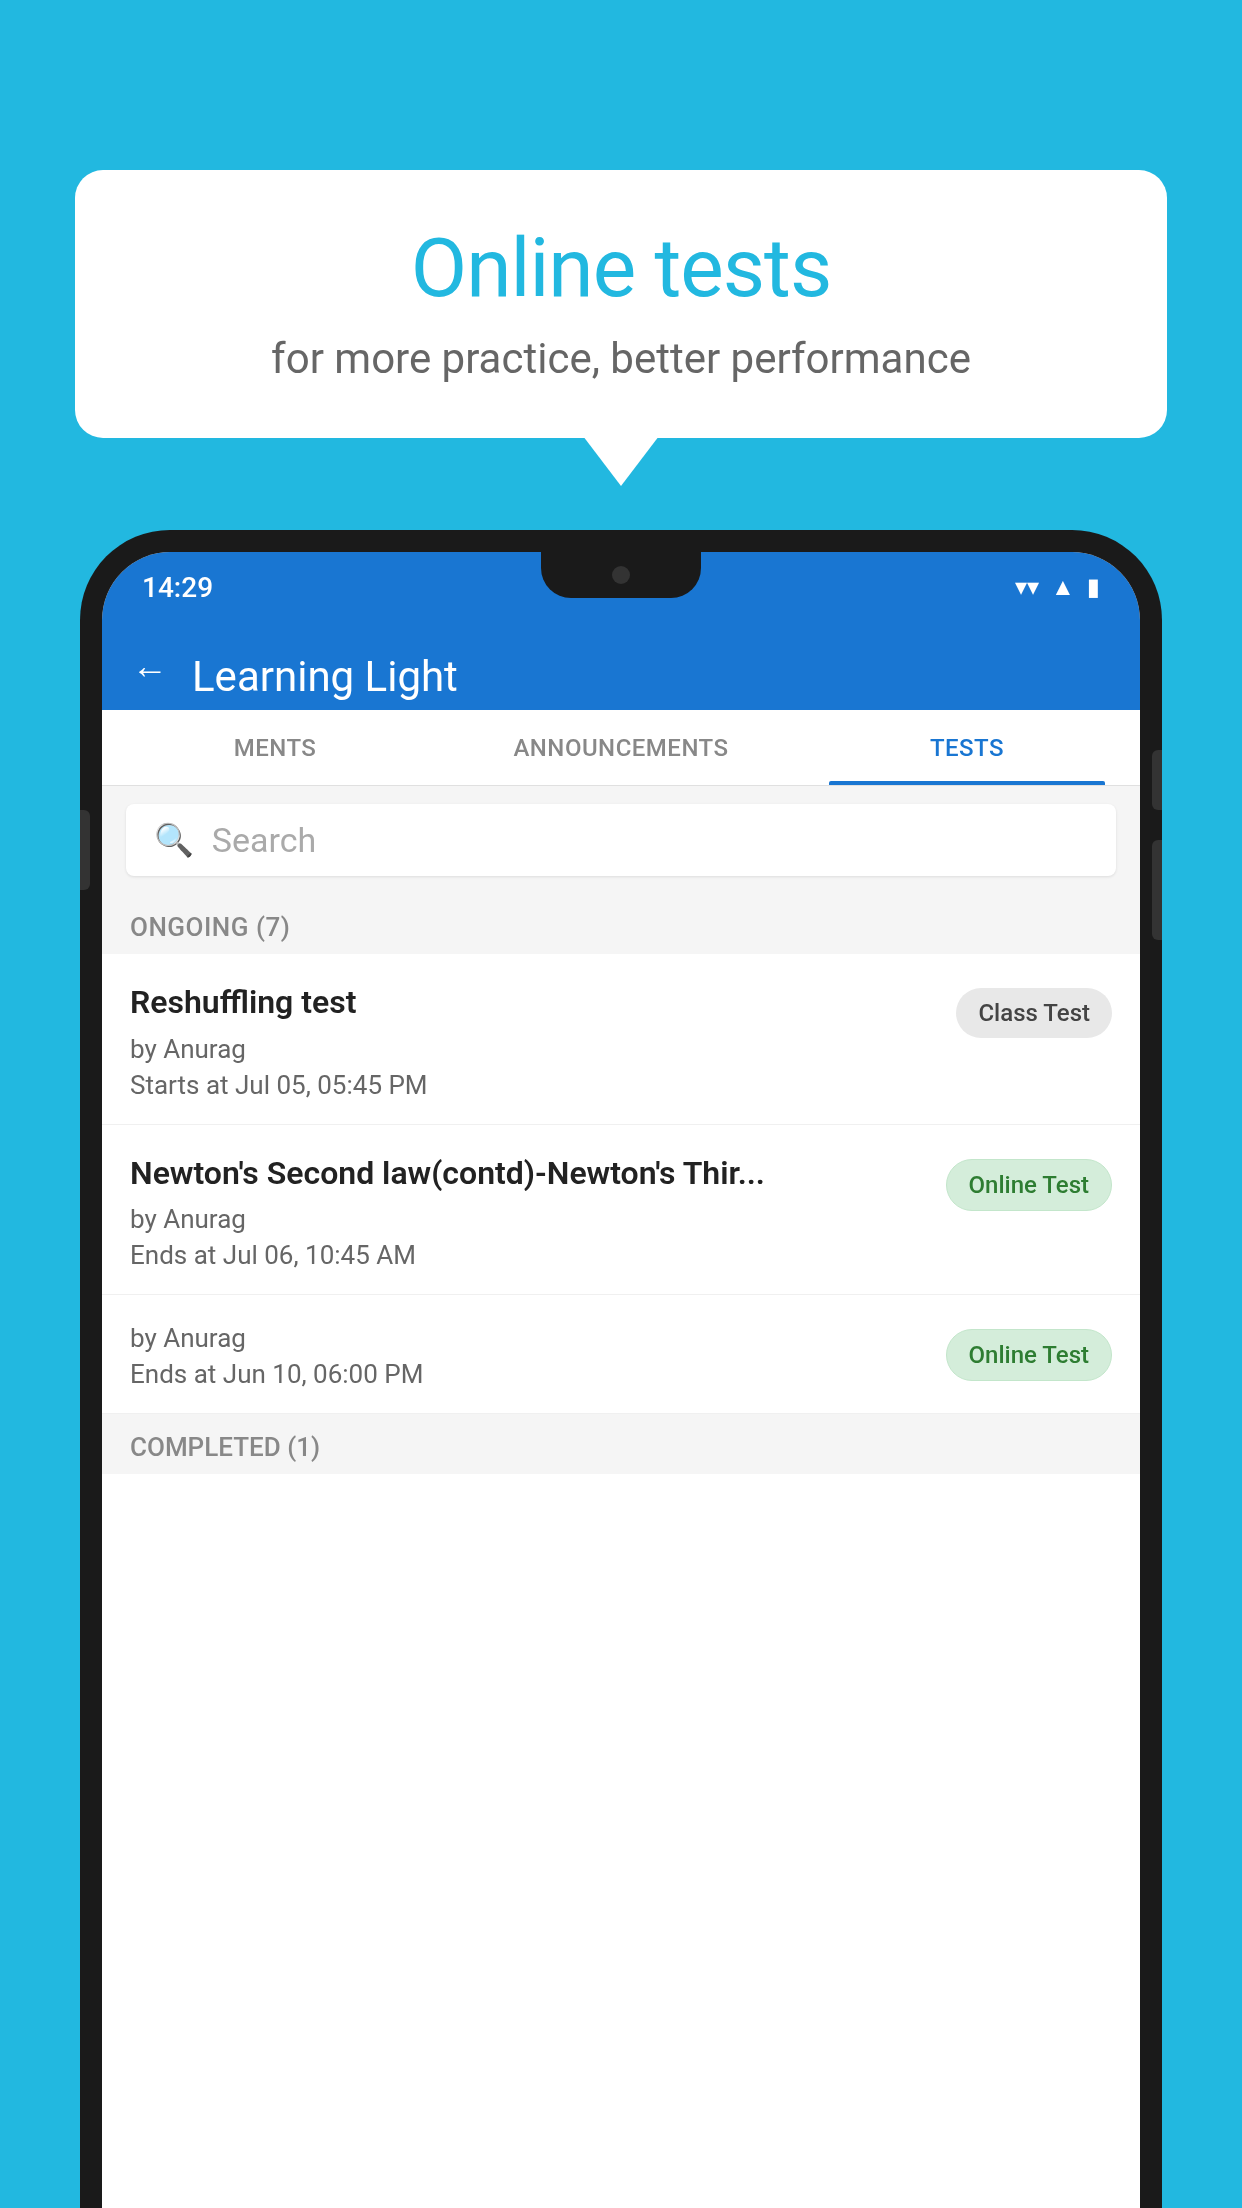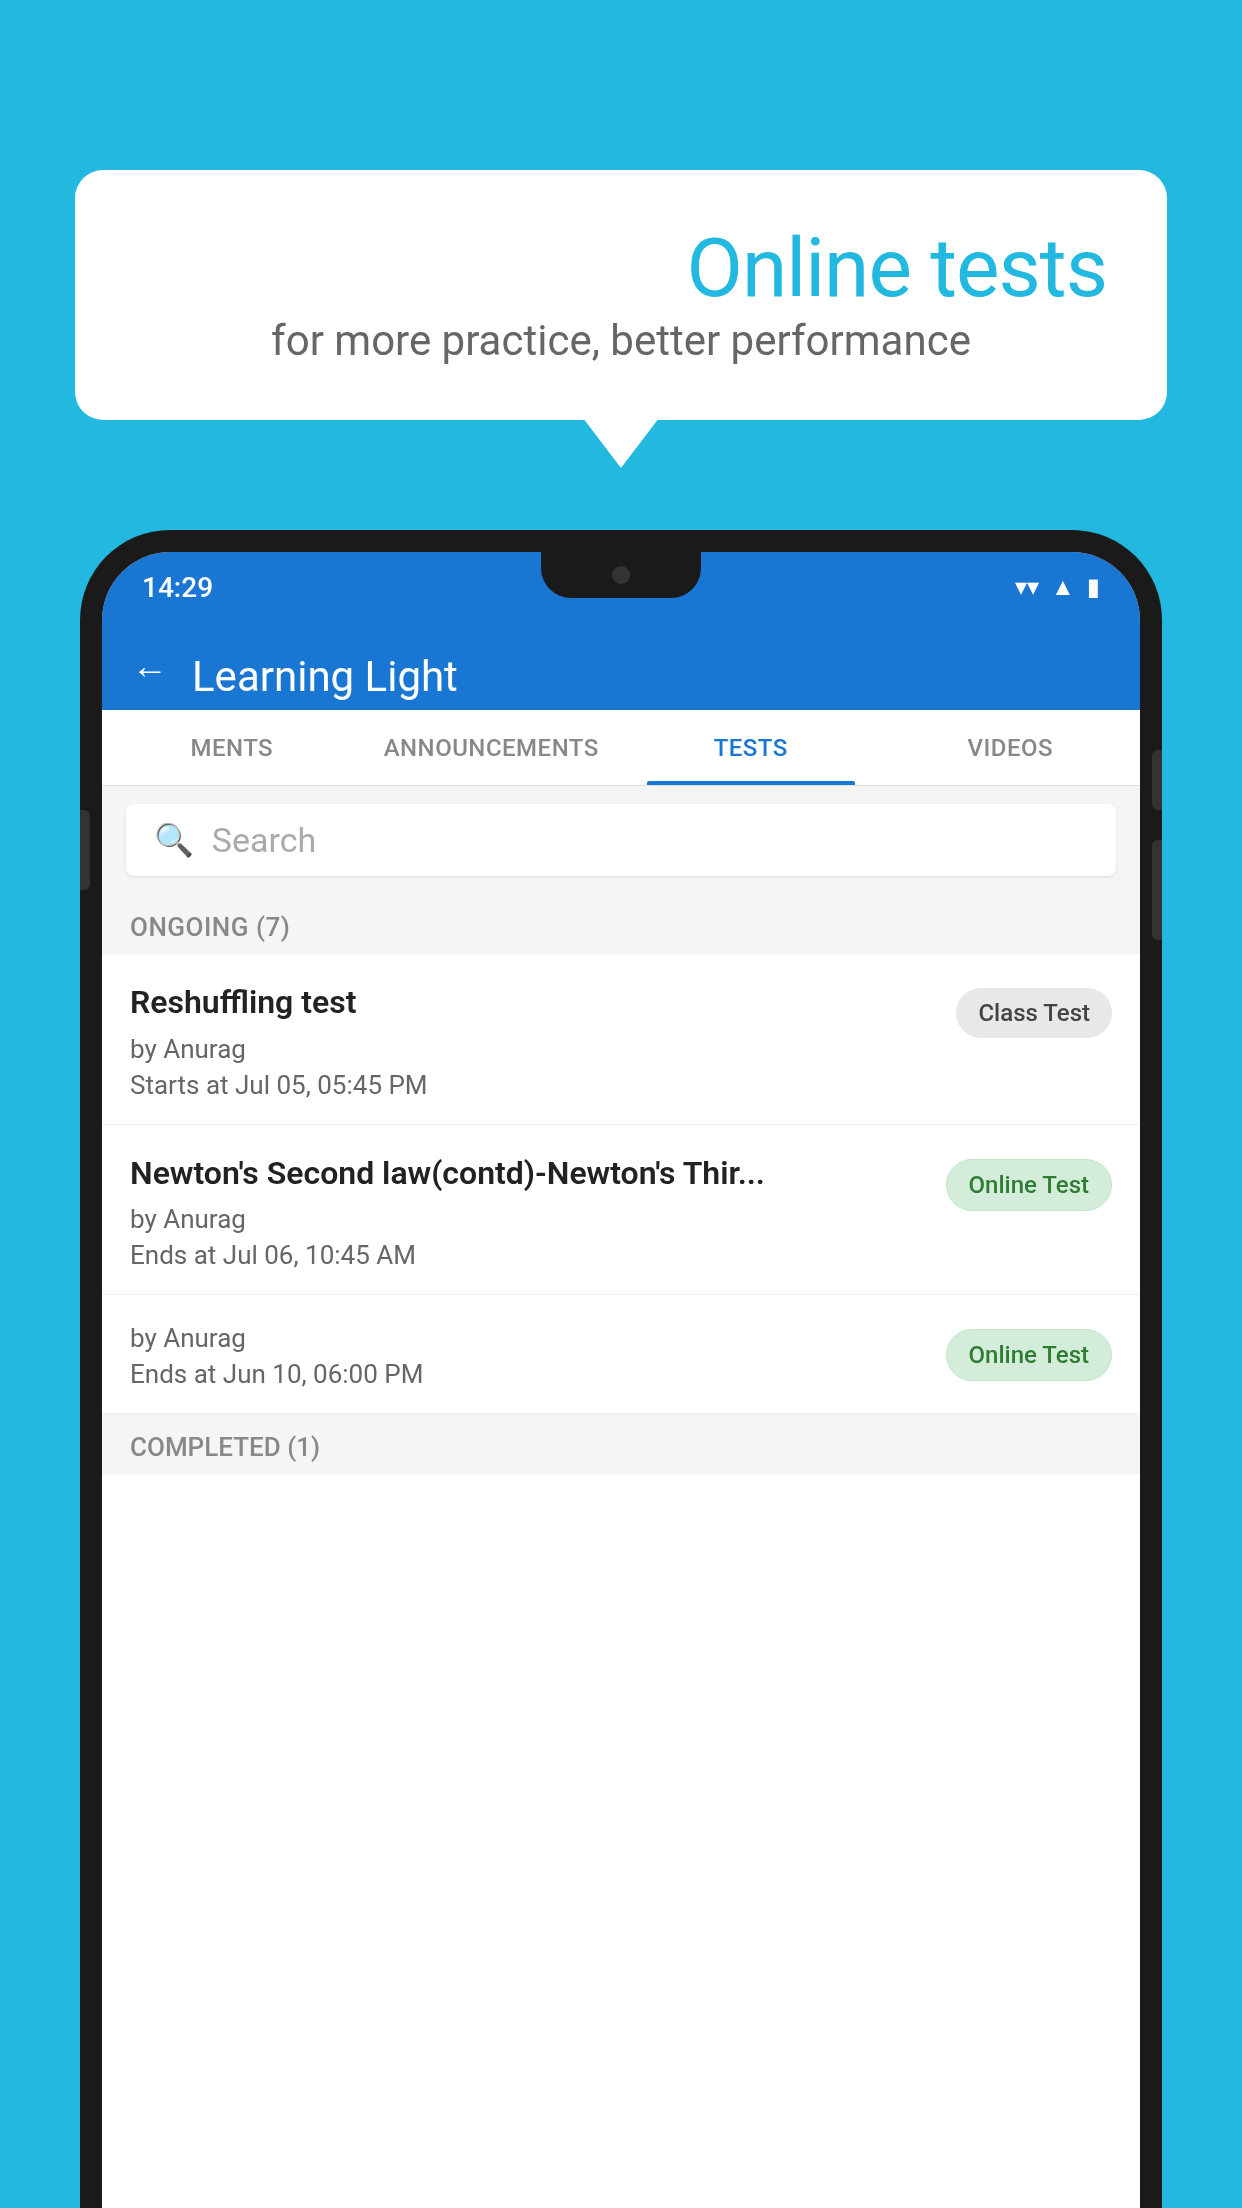--- a/index.html
+++ b/index.html
@@ -34,22 +34,22 @@
       height: 0;
       border-left: 38px solid transparent;
       border-right: 38px solid transparent;
       border-top: 50px solid white;
     }
 
     .bubble-title {
       color: #22b8e0;
       font-size: 82px;
       font-weight: 400;
+      margin-bottom: 18px;
       letter-spacing: -1px;
-      text-align: right;
     }
 
     .bubble-subtitle {
       color: #666;
       font-size: 42px;
       font-weight: 400;
     }
 
     
     .phone-frame {
@@ -367,23 +367,20 @@
 
     <div class="tabs-bar">
       <div class="tab-item">
         <span>MENTS</span>
       </div>
       <div class="tab-item">
         <span>ANNOUNCEMENTS</span>
       </div>
       <div class="tab-item active">
         <span>TESTS</span>
-      </div>
-      <div class="tab-item">
-        <span>VIDEOS</span>
       </div>
     </div>
 
     <div class="search-container">
       <div class="search-box">
         <span class="search-icon-svg">🔍</span>
         <span class="search-placeholder">Search</span>
       </div>
     </div>
 

